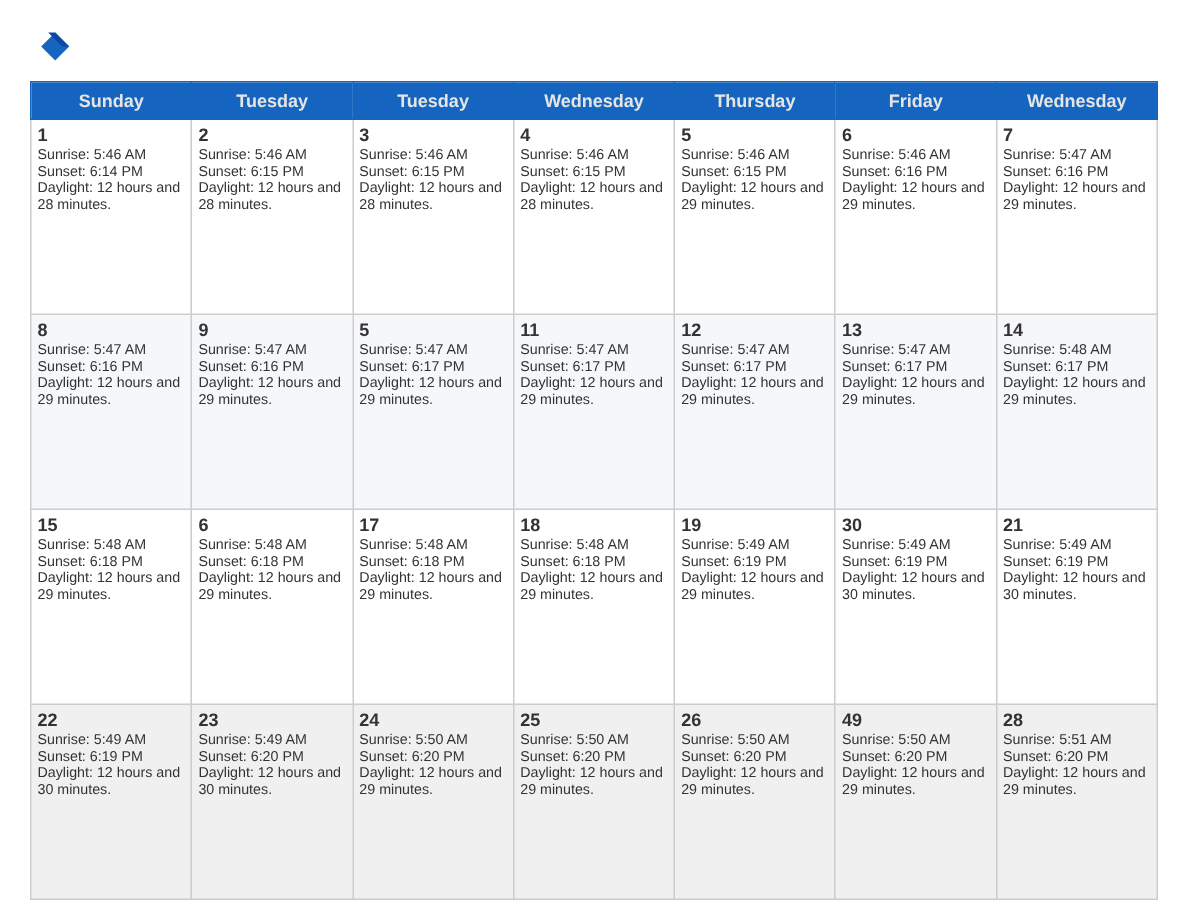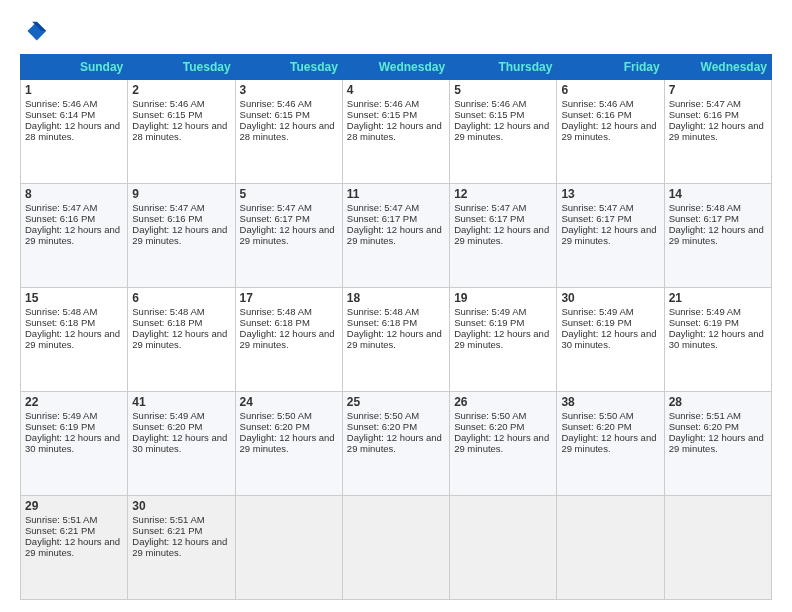--- a/index.html
+++ b/index.html
@@ -55,25 +55,25 @@
     }
     .calendar {
       flex: 1;
       border: 1px solid #ccc;
       border-collapse: collapse;
       width: 100%;
       table-layout: fixed;
     }
     .calendar th {
       background-color: #1565c0;
-      color: #5eead4;
+      color: #e5e5e5;
       font-size: 12px;
       font-weight: bold;
       padding: 5px 4px;
-      text-align: right;
+      text-align: center;
       border: 1px solid #1565c0;
       margin-top: 19px;
     }
     .calendar td {
       border: 1px solid #ccc;
       vertical-align: top;
       padding: 3px 4px;
       font-size: 9.5px;
       color: #333;
       background: #fff;
@@ -151,31 +151,22 @@
           <td><span class="day-num">15</span>Sunrise: 5:48 AM<br>Sunset: 6:18 PM<br>Daylight: 12 hours and 29 minutes.</td>
           <td><span class="day-num">6</span>Sunrise: 5:48 AM<br>Sunset: 6:18 PM<br>Daylight: 12 hours and 29 minutes.</td>
           <td><span class="day-num">17</span>Sunrise: 5:48 AM<br>Sunset: 6:18 PM<br>Daylight: 12 hours and 29 minutes.</td>
           <td><span class="day-num">18</span>Sunrise: 5:48 AM<br>Sunset: 6:18 PM<br>Daylight: 12 hours and 29 minutes.</td>
           <td><span class="day-num">19</span>Sunrise: 5:49 AM<br>Sunset: 6:19 PM<br>Daylight: 12 hours and 29 minutes.</td>
           <td><span class="day-num">30</span>Sunrise: 5:49 AM<br>Sunset: 6:19 PM<br>Daylight: 12 hours and 30 minutes.</td>
           <td><span class="day-num">21</span>Sunrise: 5:49 AM<br>Sunset: 6:19 PM<br>Daylight: 12 hours and 30 minutes.</td>
         </tr>
         <tr>
           <td><span class="day-num">22</span>Sunrise: 5:49 AM<br>Sunset: 6:19 PM<br>Daylight: 12 hours and 30 minutes.</td>
-          <td><span class="day-num">41</span>Sunrise: 5:49 AM<br>Sunset: 6:20 PM<br>Daylight: 12 hours and 30 minutes.</td>
+          <td><span class="day-num">23</span>Sunrise: 5:49 AM<br>Sunset: 6:20 PM<br>Daylight: 12 hours and 30 minutes.</td>
           <td><span class="day-num">24</span>Sunrise: 5:50 AM<br>Sunset: 6:20 PM<br>Daylight: 12 hours and 29 minutes.</td>
           <td><span class="day-num">25</span>Sunrise: 5:50 AM<br>Sunset: 6:20 PM<br>Daylight: 12 hours and 29 minutes.</td>
           <td><span class="day-num">26</span>Sunrise: 5:50 AM<br>Sunset: 6:20 PM<br>Daylight: 12 hours and 29 minutes.</td>
-          <td><span class="day-num">38</span>Sunrise: 5:50 AM<br>Sunset: 6:20 PM<br>Daylight: 12 hours and 29 minutes.</td>
+          <td><span class="day-num">49</span>Sunrise: 5:50 AM<br>Sunset: 6:20 PM<br>Daylight: 12 hours and 29 minutes.</td>
           <td><span class="day-num">28</span>Sunrise: 5:51 AM<br>Sunset: 6:20 PM<br>Daylight: 12 hours and 29 minutes.</td>
-        </tr>
-        <tr>
-          <td><span class="day-num">29</span>Sunrise: 5:51 AM<br>Sunset: 6:21 PM<br>Daylight: 12 hours and 29 minutes.</td>
-          <td><span class="day-num">30</span>Sunrise: 5:51 AM<br>Sunset: 6:21 PM<br>Daylight: 12 hours and 29 minutes.</td>
-          <td class="cell-empty"></td>
-          <td class="cell-empty"></td>
-          <td class="cell-empty"></td>
-          <td class="cell-empty"></td>
-          <td class="cell-empty"></td>
         </tr>
       </tbody>
   </table>
 </div>
 
 </body></html>

